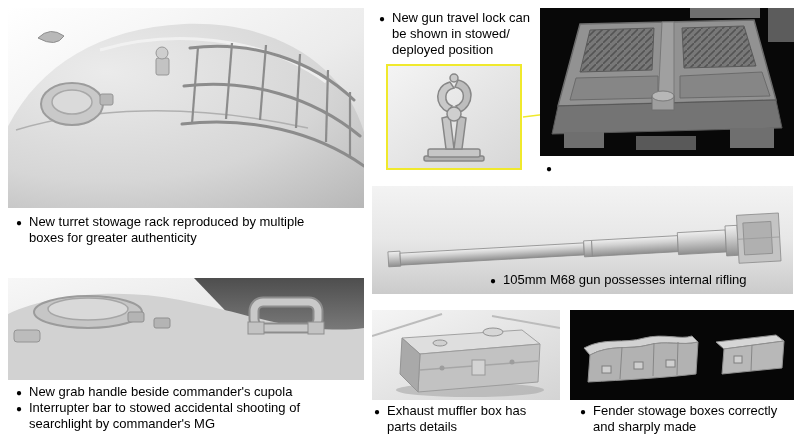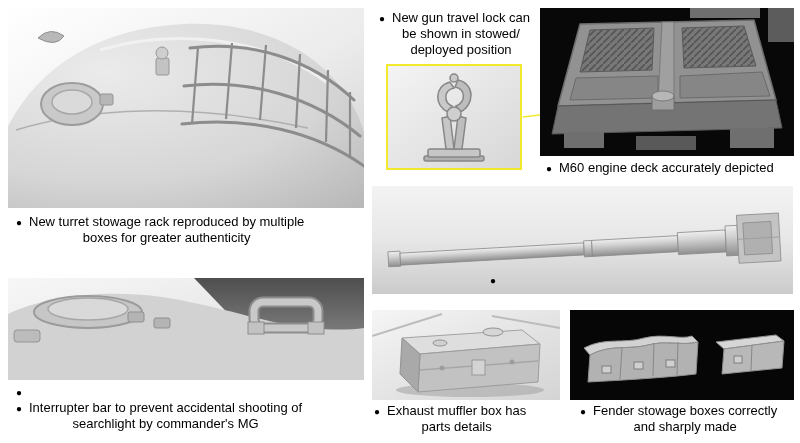--- a/index.html
+++ b/index.html
@@ -24,21 +24,21 @@
     font-size:13px;
     line-height:16px;
     color:var(--ink);
   }
   .caption .bullet{
     flex:0 0 13px;
     font-size:10px;
     line-height:16px;
     padding-top:1px;
   }
-  .caption .cap-text{white-space:pre-line;text-align:center;}
+  .caption .cap-text{white-space:pre-line;}
   .inset{
     position:absolute;
     border:2px solid var(--accent);
     background:#eeeeee;
     line-height:0;
   }
   .callout-line{position:absolute;pointer-events:none;}
   .callout-line line{stroke:var(--accent);stroke-width:1.6;}
 </style>
 </head>
@@ -147,21 +147,20 @@
       <rect x="112" y="88" width="22" height="14" fill="#9e9e9e" stroke="#6f6f6f"></rect>
       <ellipse cx="123" cy="88" rx="11" ry="5" fill="#b7b7b7" stroke="#7a7a7a"></ellipse>
       <rect x="24" y="124" width="40" height="16" fill="#6f6f6f"></rect>
       <rect x="190" y="120" width="44" height="20" fill="#6f6f6f"></rect>
       <rect x="96" y="128" width="60" height="14" fill="#595959"></rect>
     </svg>
   </figure>
 
   <div class="caption" style="left:546px;top:160px;">
     <span class="bullet">●</span>
-    <span class="cap-text">M60 engine deck accurately depicted</span>
   </div>
 
   <figure class="panel" style="left:372px;top:186px;">
     <svg viewBox="0 0 421 108" width="421" height="108">
       <defs>
         <linearGradient id="g-bg" x1="0" y1="0" x2="0" y2="1">
           <stop offset="0" stop-color="#f3f3f3"></stop>
             <stop offset="0.5" stop-color="#e7e7e7"></stop>
             <stop offset="1" stop-color="#cbcbcb"></stop>
         </linearGradient>
@@ -181,20 +180,21 @@
         <rect x="354" y="48" width="12" height="30" fill="url(#g-tube)"></rect>
         <rect x="366" y="38" width="42" height="48" fill="#c4c4c4"></rect>
         <rect x="372" y="46" width="28" height="32" fill="#b0b0b0"></rect>
         <line x1="366" y1="62" x2="408" y2="62" stroke="#9a9a9a"></line>
       </g>
     </svg>
   </figure>
 
   <div class="caption" style="left:490px;top:272px;">
     <span class="bullet">●</span>
+    <span class="cap-text">105mm M68 gun possesses internal rifling</span>
   </div>
 
   <figure class="panel" style="left:8px;top:278px;">
     <svg viewBox="0 0 356 102" width="356" height="102">
       <defs>
         <linearGradient id="c-bg" x1="0" y1="0" x2="1" y2="1">
           <stop offset="0" stop-color="#f7f7f7"></stop>
             <stop offset="1" stop-color="#dadada"></stop>
         </linearGradient>
         <linearGradient id="c-dark" x1="0" y1="0" x2="0" y2="1">
@@ -212,24 +212,25 @@
       <rect x="6" y="52" width="26" height="12" rx="3" fill="#bcbcbc" stroke="#949494"></rect>
       <rect x="246" y="24" width="64" height="26" rx="9" fill="none" stroke="#8d8d8d" stroke-width="11"></rect>
       <rect x="246" y="24" width="64" height="26" rx="9" fill="none" stroke="#c9c9c9" stroke-width="7"></rect>
       <rect x="240" y="44" width="16" height="12" fill="#c3c3c3" stroke="#8d8d8d"></rect>
       <rect x="300" y="44" width="16" height="12" fill="#c3c3c3" stroke="#8d8d8d"></rect>
     </svg>
   </figure>
 
   <div class="caption" style="left:16px;top:384px;">
     <span class="bullet">●</span>
+    <span class="cap-text">New grab handle beside commander's cupola</span>
   </div>
   <div class="caption" style="left:16px;top:400px;">
     <span class="bullet">●</span>
-    <span class="cap-text">Interrupter bar to prevent accidental shooting of
+    <span class="cap-text">Interrupter bar to stowed accidental shooting of
 searchlight by commander's MG</span>
   </div>
 
   <figure class="panel" style="left:372px;top:310px;">
     <svg viewBox="0 0 188 90" width="188" height="90">
       <defs>
         <linearGradient id="m-bg" x1="0" y1="0" x2="1" y2="1">
           <stop offset="0" stop-color="#f5f5f5"></stop>
             <stop offset="1" stop-color="#d4d4d4"></stop>
         </linearGradient>

